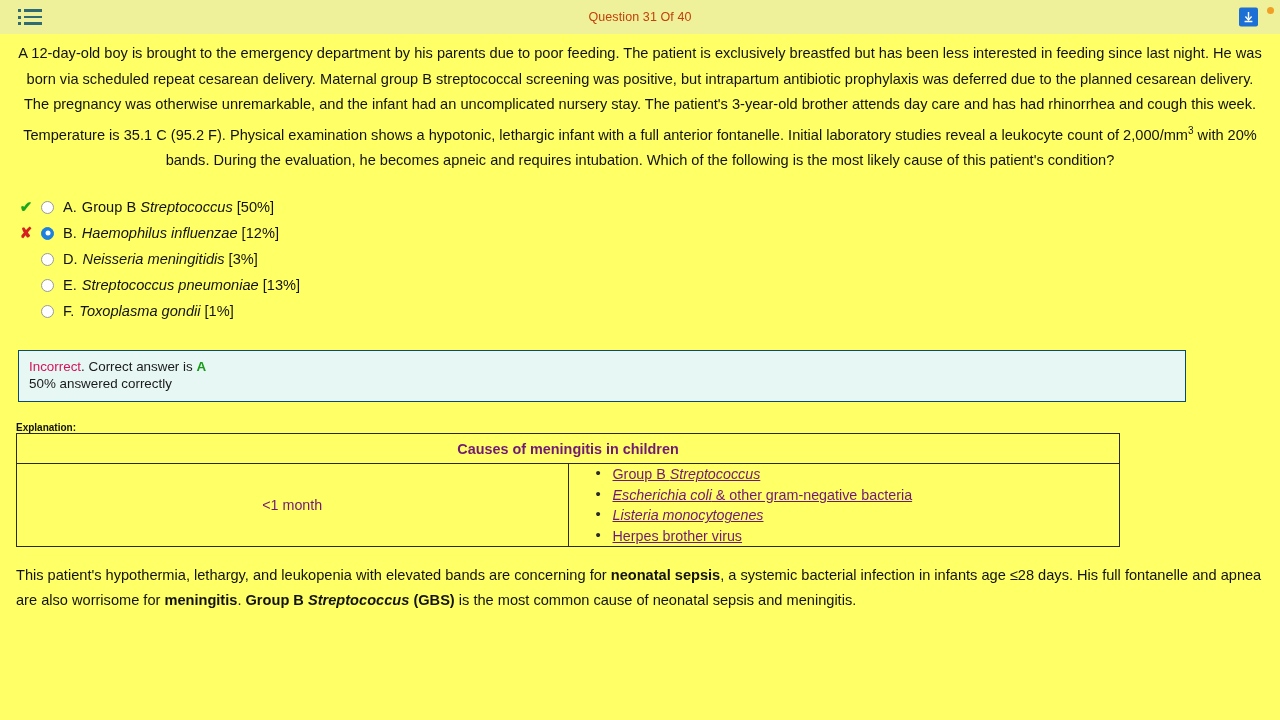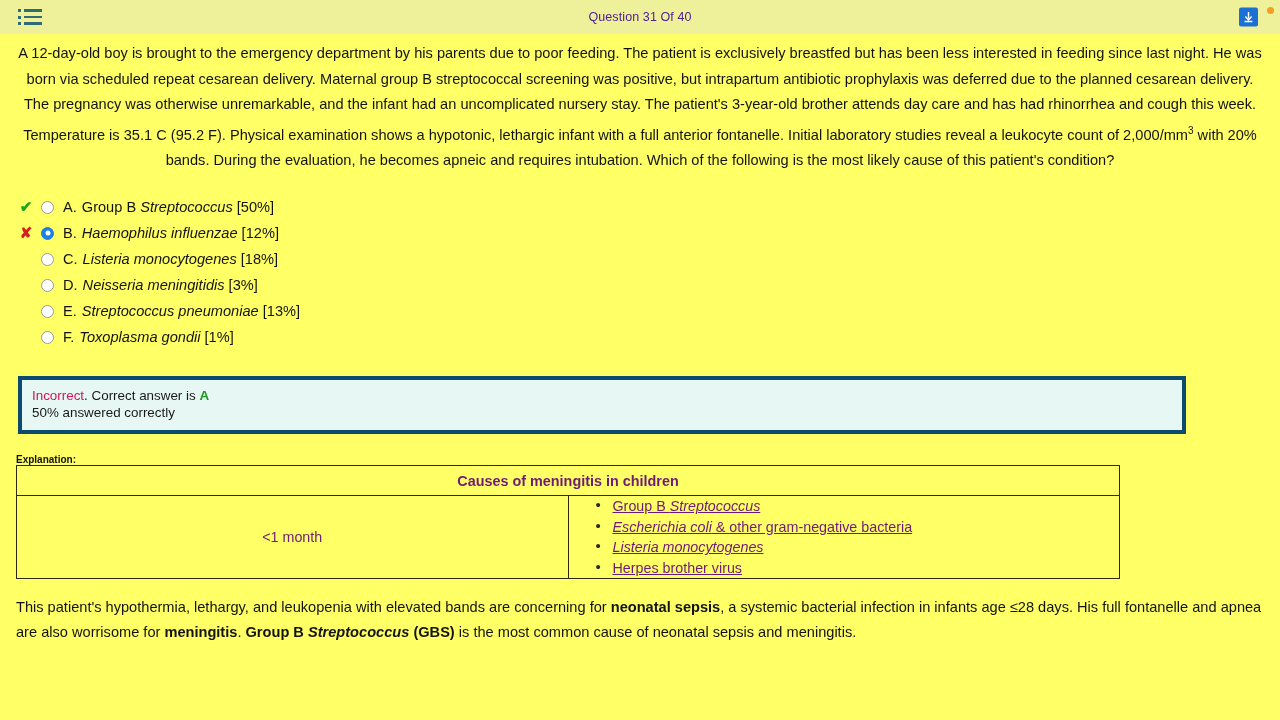--- a/index.html
+++ b/index.html
@@ -20,21 +20,21 @@
     position: relative;
     height: 34px;
     background: #eff09a;
     display: flex;
     align-items: center;
     justify-content: center;
     box-sizing: border-box;
   }
   .topbar-title {
     font-size: 12.5px;
-    color: #4c1d95;
+    color: #c2410c;
     letter-spacing: .1px;
   }
   .menu-icon {
     position: absolute;
     left: 18px;
     top: 50%;
     transform: translateY(-50%);
     width: 24px;
     height: 16px;
     display: flex;
@@ -142,21 +142,21 @@
     width: 5px; height: 5px;
     border-radius: 50%;
     background: #ffffff;
   }
   .choice-letter { margin-right: 5px; }
   .sci { font-style: italic; }
 
   
   .result-box {
     margin: 26px 2px 0 2px;
-    border: 4px solid #0c4a6e;
+    border: 1px solid #0c4a6e;
     background: #e6f7f4;
     padding: 7px 10px 9px 10px;
     box-sizing: border-box;
     width: 1168px;
     font-size: 13.4px;
     line-height: 17px;
   }
   .result-incorrect { color: #d4145a; }
   .result-letter { color: #169c16; font-weight: bold; }
 
@@ -259,25 +259,20 @@
   <div class="choices" id="choices-root">
       <div class="choice">
         <span class="mark correct">✔</span>
         <span class="radio"></span>
         <span><span class="choice-letter">A.</span><span>Group B </span><span class="sci">Streptococcus</span><span> [50%]</span></span>
       </div>
       <div class="choice">
         <span class="mark wrong">✘</span>
         <span class="radio selected"></span>
         <span><span class="choice-letter">B.</span><span class="sci">Haemophilus influenzae</span><span> [12%]</span></span>
-      </div>
-      <div class="choice">
-        <span class="mark"></span>
-        <span class="radio"></span>
-        <span><span class="choice-letter">C.</span><span class="sci">Listeria monocytogenes</span><span> [18%]</span></span>
       </div>
       <div class="choice">
         <span class="mark"></span>
         <span class="radio"></span>
         <span><span class="choice-letter">D.</span><span class="sci">Neisseria meningitidis</span><span> [3%]</span></span>
       </div>
       <div class="choice">
         <span class="mark"></span>
         <span class="radio"></span>
         <span><span class="choice-letter">E.</span><span class="sci">Streptococcus pneumoniae</span><span> [13%]</span></span>

